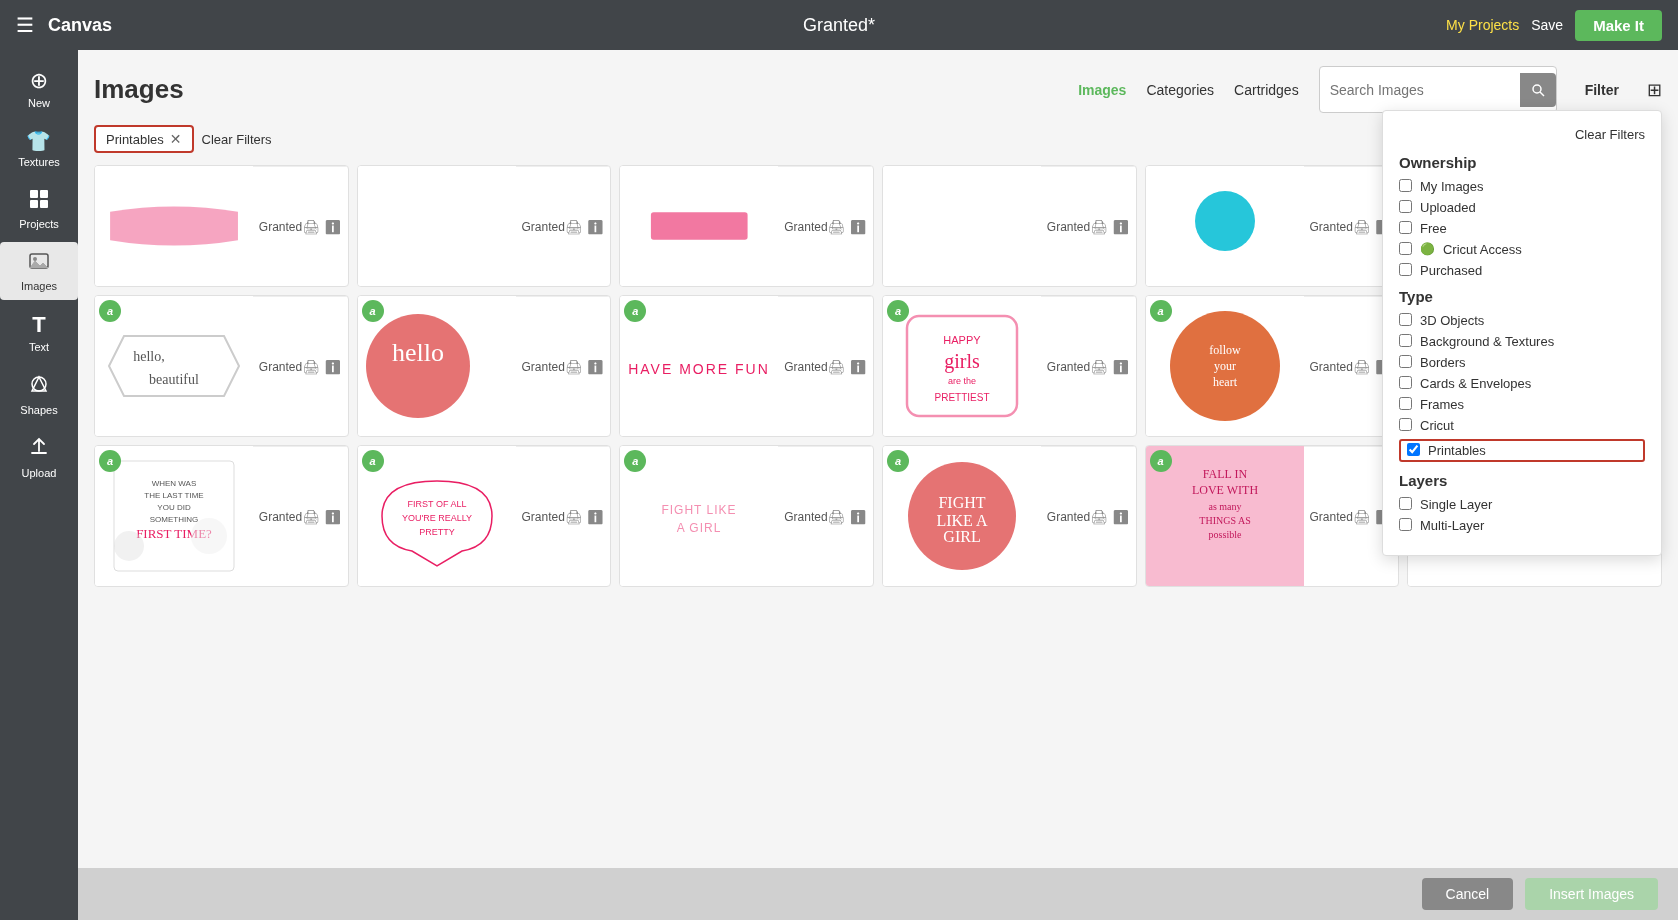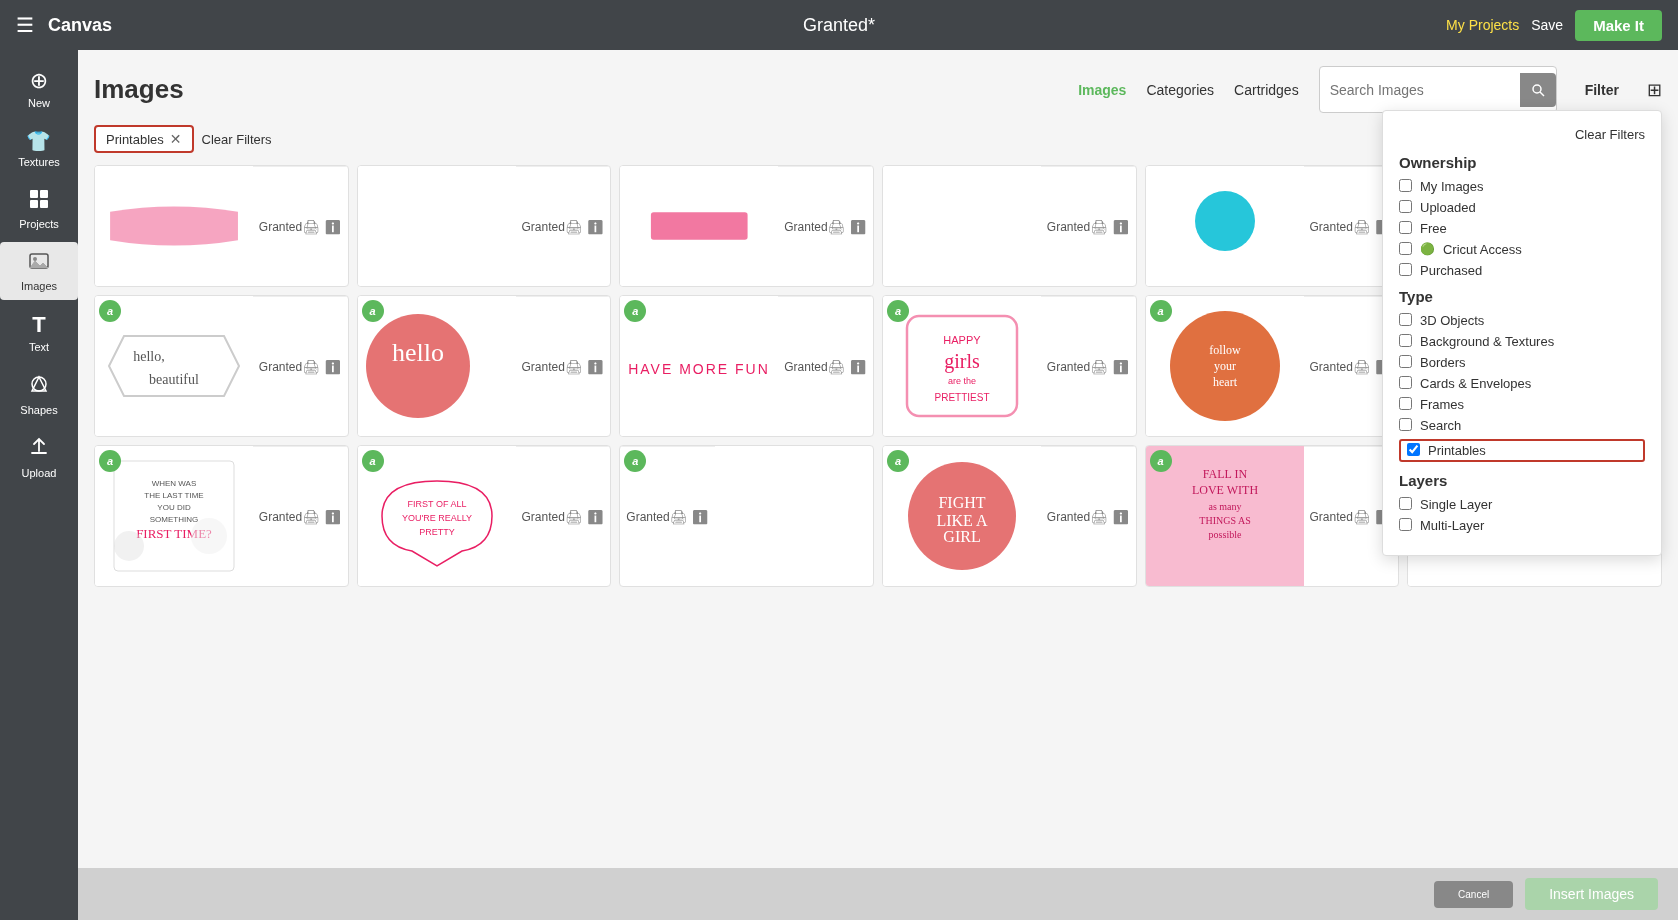--- a/index.html
+++ b/index.html
@@ -145,21 +145,21 @@
       box-shadow: 0 4px 16px rgba(0,0,0,0.15);
       z-index: 100;
       padding: 16px;
     }
     .filter-panel .panel-clear { text-align: right; font-size: 13px; color: #333; cursor: pointer; margin-bottom: 12px; }
     .filter-section-title { font-size: 15px; font-weight: bold; color: #333; margin-bottom: 8px; margin-top: 10px; }
     .filter-option { display: flex; align-items: flex-start; gap: 8px; margin-bottom: 6px; font-size: 13px; color: #333; cursor: pointer; }
     .filter-option input[type="checkbox"] { cursor: pointer; }
     .filter-option .cricut-icon { color: #5cb85c; font-size: 12px; }
     .printables-row { border: 2px solid #c0392b; border-radius: 3px; padding: 2px 4px; }
-    .cancel-btn { background: #888; color: white; border: none; border-radius: 4px; padding: 8px 24px; font-size: 10px; cursor: pointer; }
+    .cancel-btn { background: #888; color: white; border: none; border-radius: 4px; padding: 8px 24px; font-size: 14px; cursor: pointer; }
     .insert-btn { background: #aad4aa; color: white; border: none; border-radius: 4px; padding: 8px 24px; font-size: 14px; cursor: pointer; }
   </style>
 </head>
 <body>
 
 <div class="top-nav">
   <span class="hamburger">☰</span>
   <span class="app-title">Canvas</span>
   <span class="center-title">Granted*</span>
   <div class="right-actions">
@@ -440,20 +440,26 @@
             </svg>
           </div>
           <div class="card-footer">
             <span class="label">Granted</span>
             <span class="icons">🖨 ℹ</span>
           </div>
         </div>
 
         <div class="image-card" style="position:relative;">
           <div class="access-badge circle" style="background:#5cb85c; color:white; position:absolute; top:4px; left:4px; width:22px; height:22px; border-radius:50%; display:flex; align-items:center; justify-content:center; font-size:11px; z-index:2; font-style:italic; font-weight:bold;">a</div>
+          <div class="card-img" style="height:140px; background:white; display:flex; align-items:center; justify-content:center;">
+            <svg width="140" height="60" viewBox="0 0 140 60">
+              <text x="70" y="28" font-family="sans-serif" font-size="12" fill="#f48fb1" text-anchor="middle" letter-spacing="1">FIGHT LIKE</text>
+              <text x="70" y="46" font-family="sans-serif" font-size="12" fill="#f48fb1" text-anchor="middle" letter-spacing="1">A GIRL</text>
+            </svg>
+          </div>
           <div class="card-footer">
             <span class="label">Granted</span>
             <span class="icons">🖨 ℹ</span>
           </div>
         </div>
 
         <div class="image-card" style="position:relative;">
           <div class="access-badge circle" style="background:#5cb85c; color:white; position:absolute; top:4px; left:4px; width:22px; height:22px; border-radius:50%; display:flex; align-items:center; justify-content:center; font-size:11px; z-index:2; font-style:italic; font-weight:bold;">a</div>
           <div class="card-img" style="height:140px; background:white; display:flex; align-items:center; justify-content:center;">
             <svg width="120" height="120" viewBox="0 0 120 120">
@@ -542,21 +548,21 @@
       <label class="filter-option">
         <input type="checkbox" style="">
         <span>Cards &amp; Envelopes</span>
       </label>
       <label class="filter-option">
         <input type="checkbox" style="">
         <span>Frames</span>
       </label>
       <label class="filter-option">
         <input type="checkbox" style="">
-        <span>Search</span>
+        <span>Cricut</span>
       </label>
       <label class="filter-option printables-row" style="border: 2px solid #c0392b; border-radius: 3px; padding: 2px 6px;">
         <input type="checkbox" checked="" style="">
         <span>Printables</span>
       </label>
 
       <div class="filter-section-title">Layers</div>
 
       <label class="filter-option">
         <input type="checkbox" style="">

